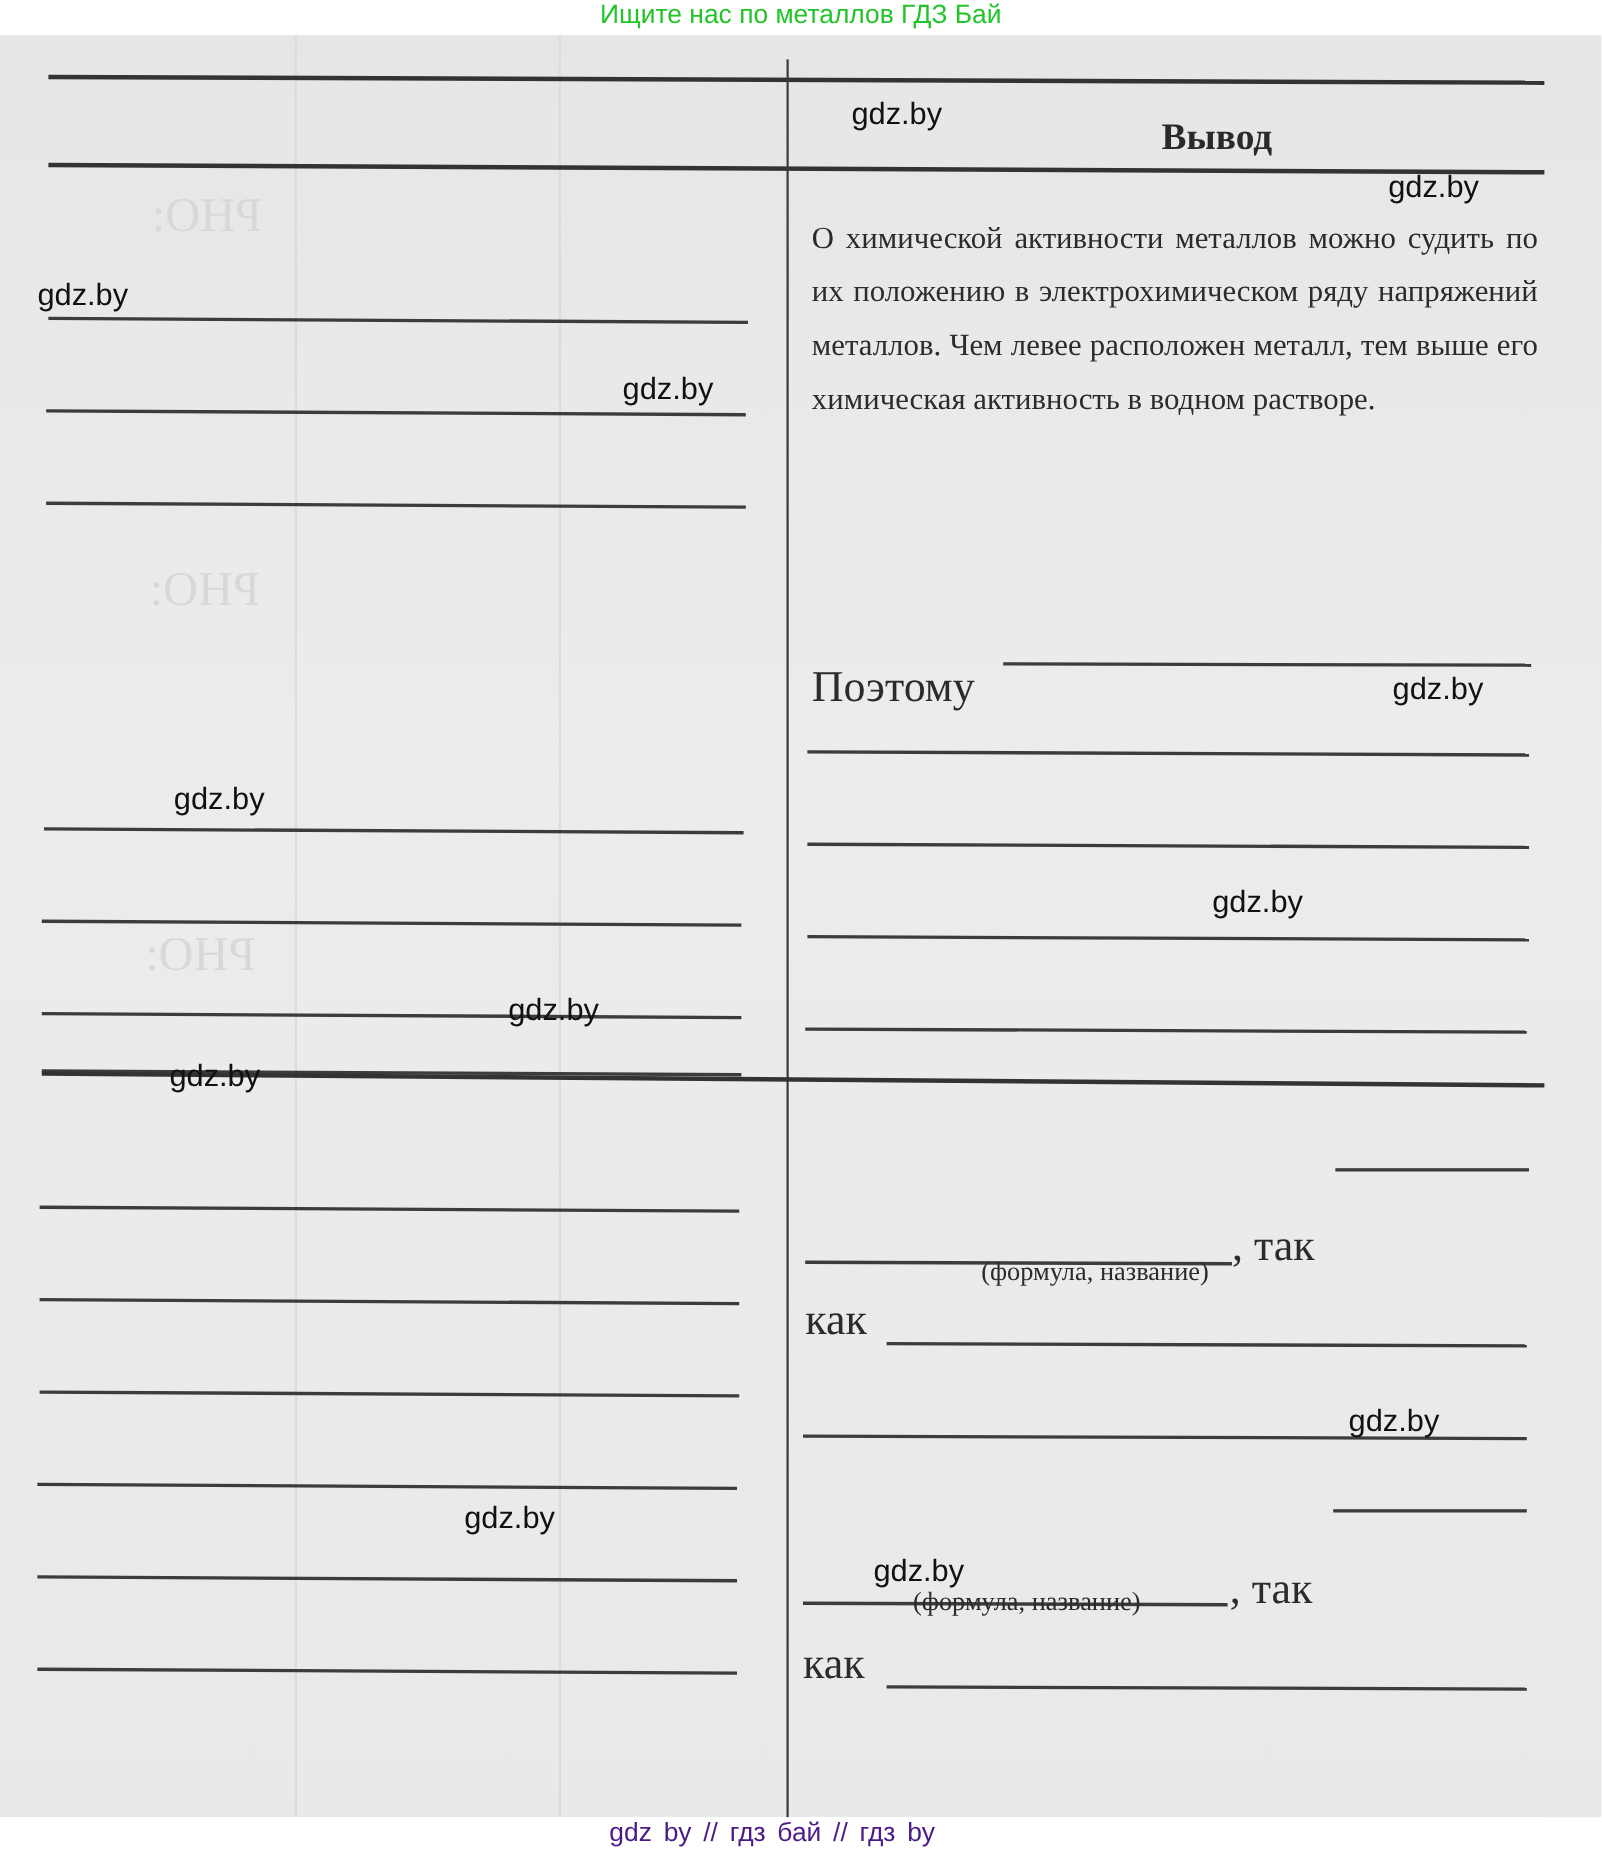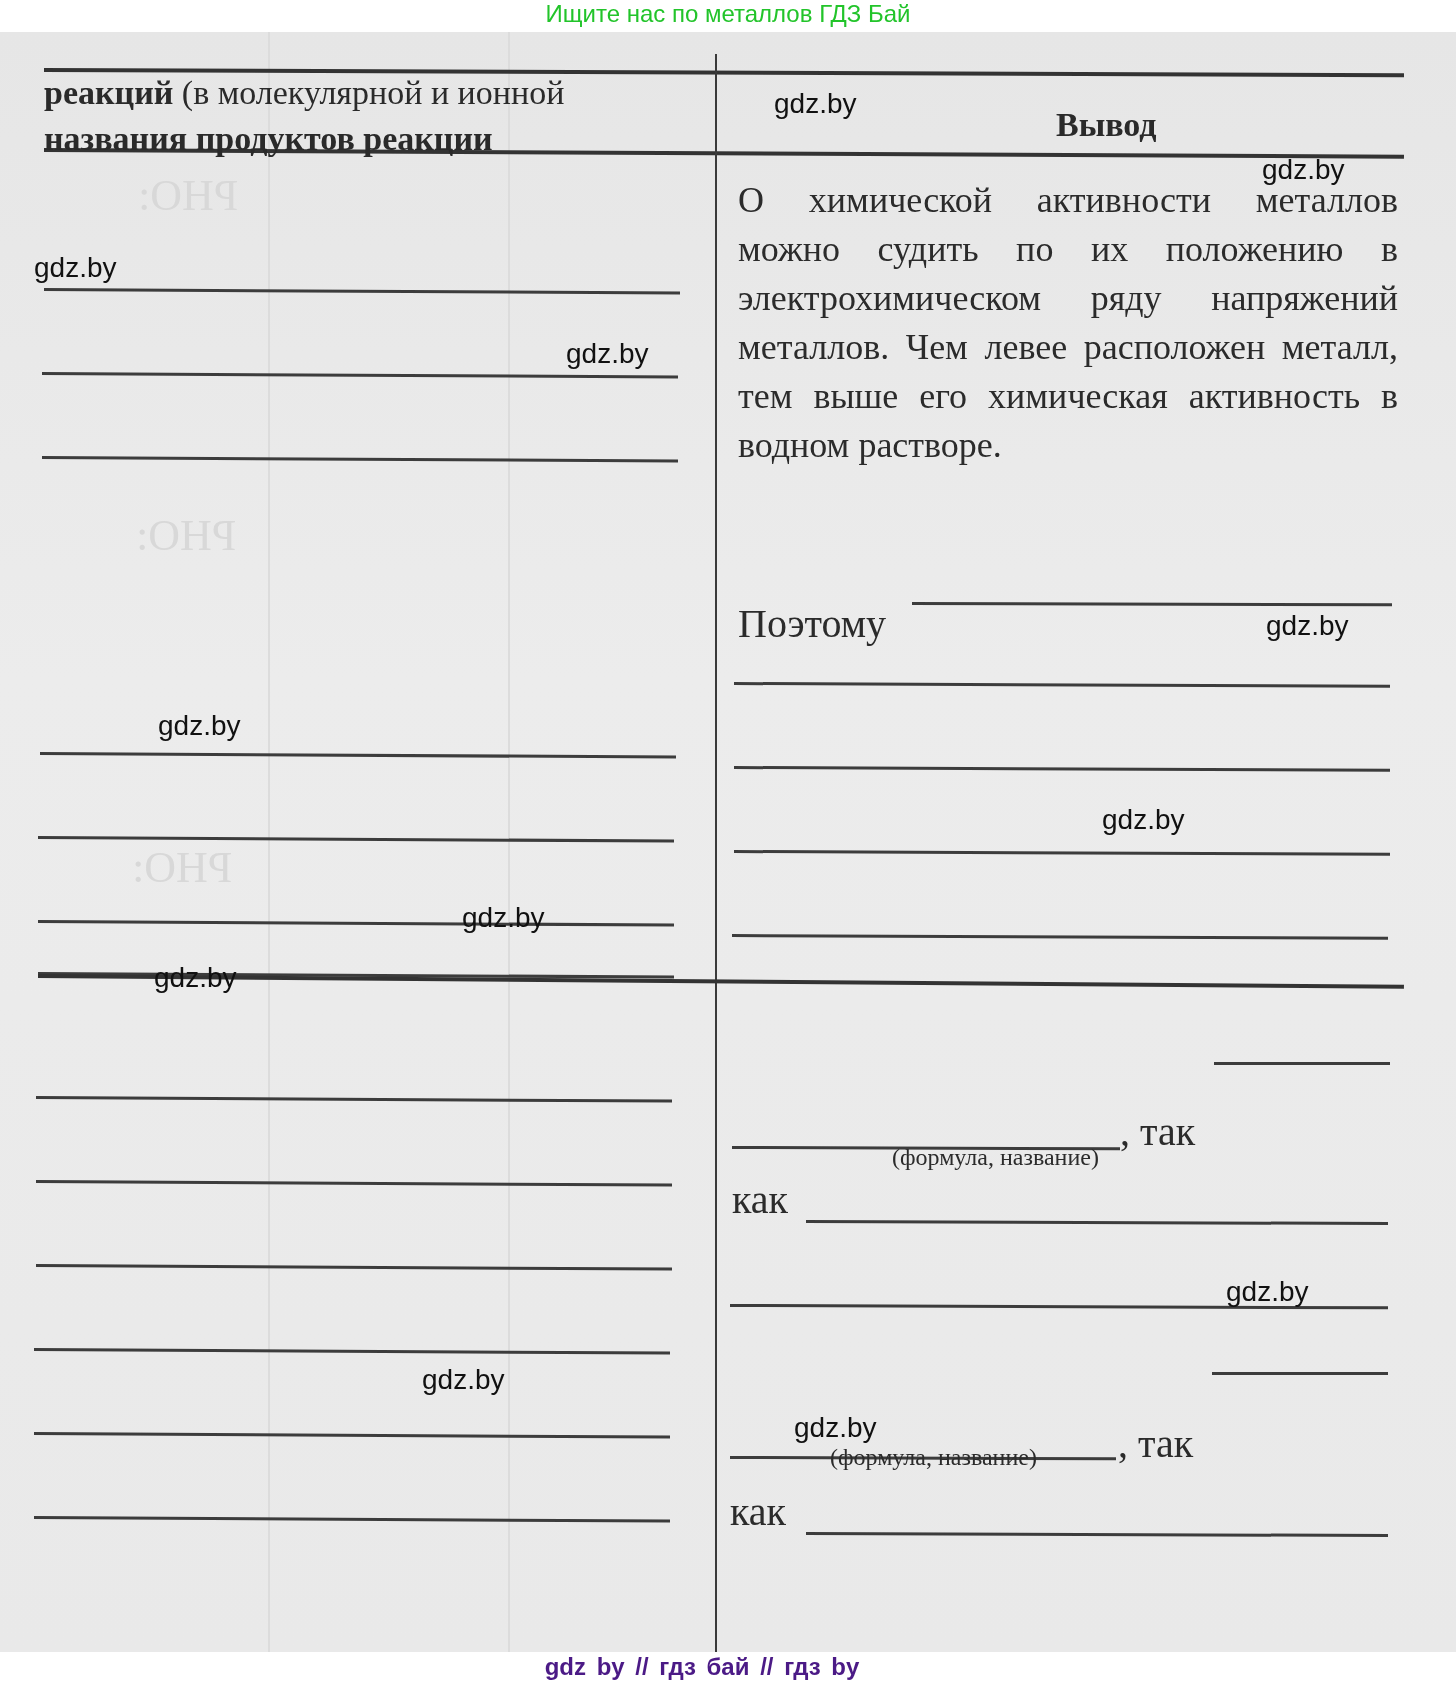--- a/index.html
+++ b/index.html
@@ -22,21 +22,20 @@
     }
     .bottom-banner {
       position: absolute; left: 0; top: 1652px; width: 1404px; height: 32px;
       background: #ffffff;
       text-align: center;
       font-family: "Liberation Sans", "DejaVu Sans", sans-serif;
       font-size: 24px;
       line-height: 30px;
       color: #4b1a86;
       word-spacing: 4px;
-      font-weight: bold;
     }
     .page {
       position: absolute; left: 0; top: 32px; width: 1456px; height: 1620px;
       background: linear-gradient(180deg, #e6e6e6 0%, #ececec 40%, #e9e9e9 100%);
     }
     
     .ghost-vline {
       position: absolute; width: 2px; background: #dcdcdc;
     }
     .ghost-text {
@@ -54,22 +53,22 @@
     .hdr-left {
       position: absolute; left: 44px; top: 38px;
       font-size: 34px; line-height: 46px; color: #2a2a2a;
     }
     .hdr-left .b { font-weight: bold; }
     .hdr-right {
       position: absolute; left: 1012px; top: 74px;
       font-size: 34px; font-weight: bold; color: #2a2a2a; margin-left: 44px;
     }
     .para {
-      position: absolute; left: 738px; top: 144px; width: 660px;
-      font-size: 36px; line-height: 49px; color: #2b2b2b;
+      position: absolute; left: 738px; top: 160px; width: 660px;
+      font-size: 28px; line-height: 49px; color: #2b2b2b;
       text-align: justify;
     }
     .line-text {
       position: absolute; font-size: 40px; color: #2b2b2b; white-space: nowrap; text-align: center;
     }
     .caption {
       position: absolute; font-size: 24px; color: #2b2b2b; white-space: nowrap;
     }
     .wm {
       position: absolute;
@@ -88,24 +87,20 @@
   <div class="ghost-vline" style="left:508px; top:0; height:1620px;"></div>
   <div class="ghost-text" style="left:138px; top:138px;">PHO:</div>
   <div class="ghost-text" style="left:136px; top:478px;">PHO:</div>
   <div class="ghost-text" style="left:132px; top:810px;">PHO:</div>
 
   <div class="rule thick" style="left:44px; top:36px; width:1360px; transform:rotate(0.22deg); transform-origin:left;"></div>
   <div class="rule thick" style="left:44px; top:116px; width:1360px; transform:rotate(0.28deg); transform-origin:left;"></div>
 
   <div class="vdivider"></div>
 
-  <div class="hdr-left">
-    <div><span class="b">реакций</span><span> (в молекулярной и ионной</span></div>
-    <div class="b">названия продуктов реакции</div>
-  </div>
   <div class="hdr-right">Вывод</div>
 
   <div class="rule" style="left:44px; top:256px; width:636px; transform:rotate(0.32deg); transform-origin:left;"></div>
   <div class="rule" style="left:42px; top:340px; width:636px; transform:rotate(0.32deg); transform-origin:left;"></div>
   <div class="rule" style="left:42px; top:424px; width:636px; transform:rotate(0.32deg); transform-origin:left;"></div>
 
   <div class="rule" style="left:40px; top:720px; width:636px; transform:rotate(0.32deg); transform-origin:left;"></div>
   <div class="rule" style="left:38px; top:804px; width:636px; transform:rotate(0.32deg); transform-origin:left;"></div>
   <div class="rule" style="left:38px; top:888px; width:636px; transform:rotate(0.32deg); transform-origin:left;"></div>
   <div class="rule" style="left:38px; top:940px; width:636px; transform:rotate(0.32deg); transform-origin:left;"></div>

